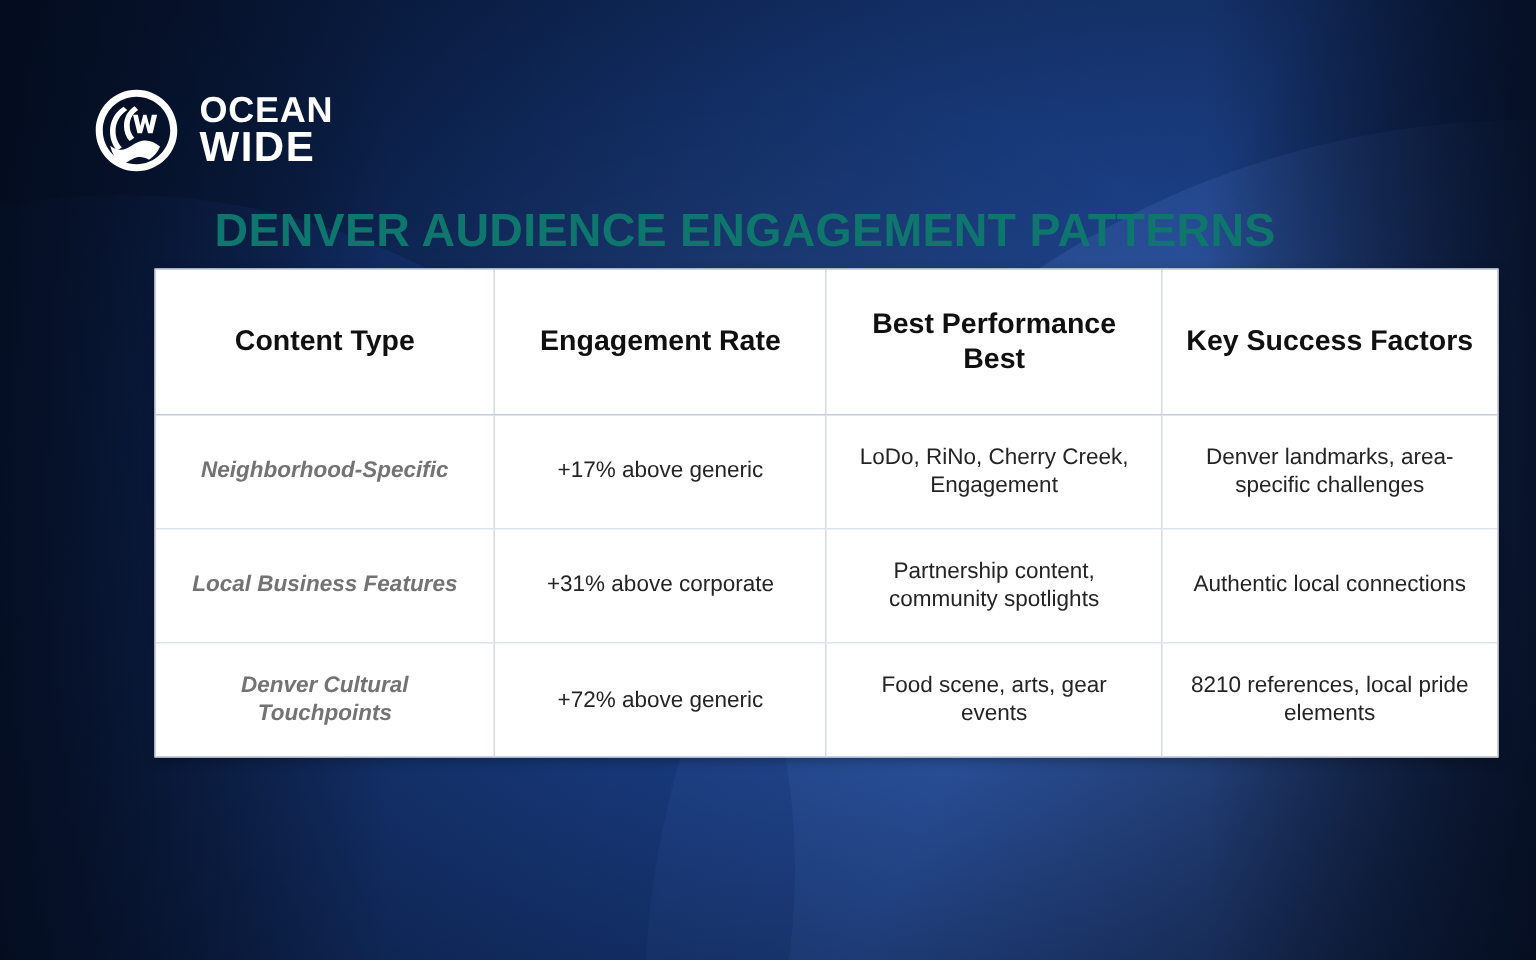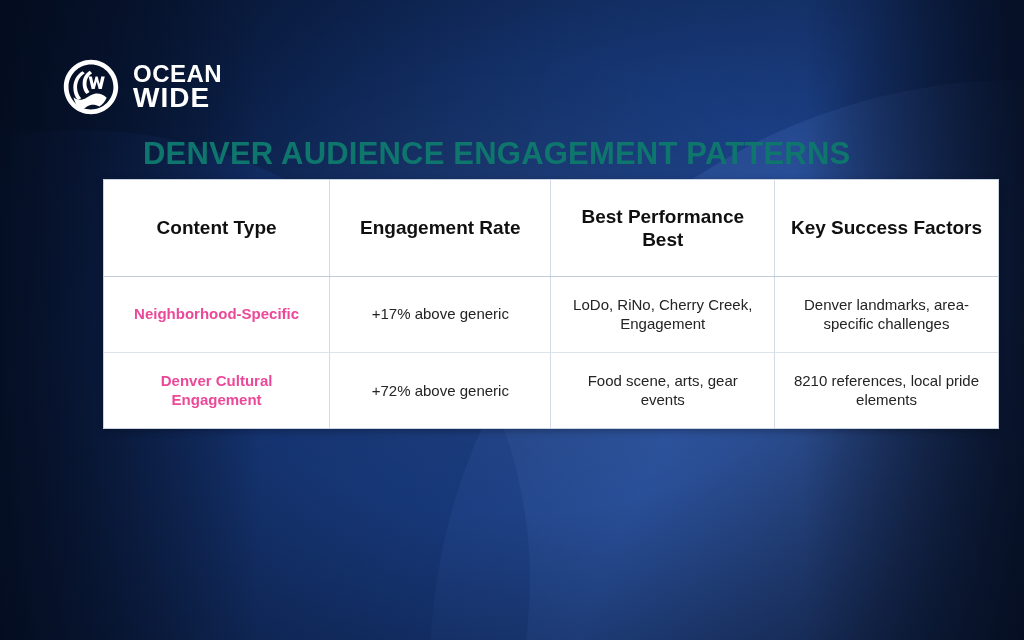--- a/index.html
+++ b/index.html
@@ -94,21 +94,21 @@
     height:76px;
     text-align:center; vertical-align:middle;
     padding:4px 14px; line-height:1.30;
     border-right:1px solid #d4dbe6;
     border-bottom:1px solid #dde3ec;
     background:#ffffff;
     color:#1a1a1a;
   }
   tbody td:last-child { border-right:none; }
   tbody tr:last-child td { border-bottom:none; }
-  td.col-label { font-size:15px; font-weight:bold; color:#ec4899; }
+  td.col-label { font-size:15px; font-weight:bold; color:#737373;font-style:italic; }
   td.col-val { font-size:15px; font-weight:normal; color:#242424; }
 </style>
 </head>
 <body>
 
 <div id="slide">
   <div id="bg-base"></div>
   <div id="bg-arc-top"></div>
   <div id="bg-arc-bottom"></div>
   <div id="bg-dark-corner-l"></div>
@@ -148,21 +148,27 @@
         </tr>
       </thead>
       <tbody>
         <tr>
           <td class="col-label">Neighborhood-Specific</td>
           <td class="col-val">+17% above generic</td>
           <td class="col-val">LoDo, RiNo, Cherry Creek, Engagement</td>
           <td class="col-val">Denver landmarks, area-specific challenges</td>
         </tr>
         <tr>
-          <td class="col-label">Denver Cultural Engagement</td>
+          <td class="col-label">Local Business Features</td>
+          <td class="col-val">+31% above corporate</td>
+          <td class="col-val">Partnership content, community spotlights</td>
+          <td class="col-val">Authentic local connections</td>
+        </tr>
+        <tr>
+          <td class="col-label">Denver Cultural Touchpoints</td>
           <td class="col-val">+72% above generic</td>
           <td class="col-val">Food scene, arts, gear events</td>
           <td class="col-val">8210 references, local pride elements</td>
         </tr>
       </tbody>
     </table>
   </div>
 </div>
 
 </body></html>

